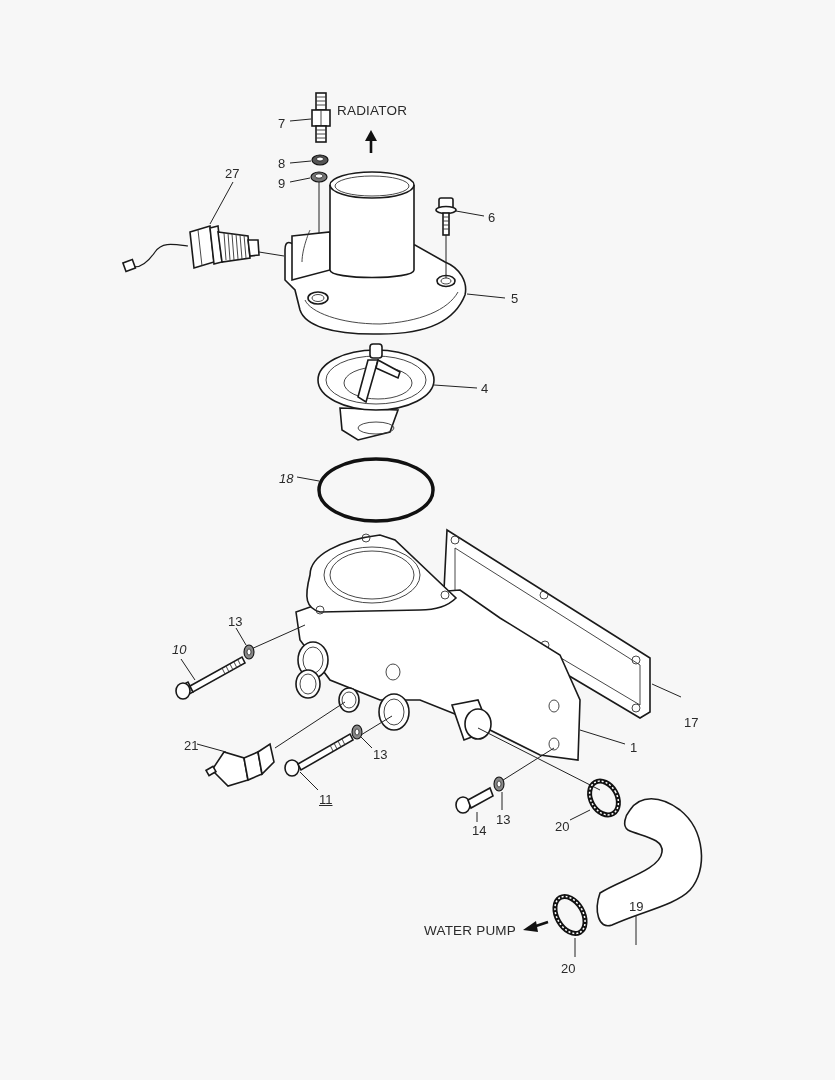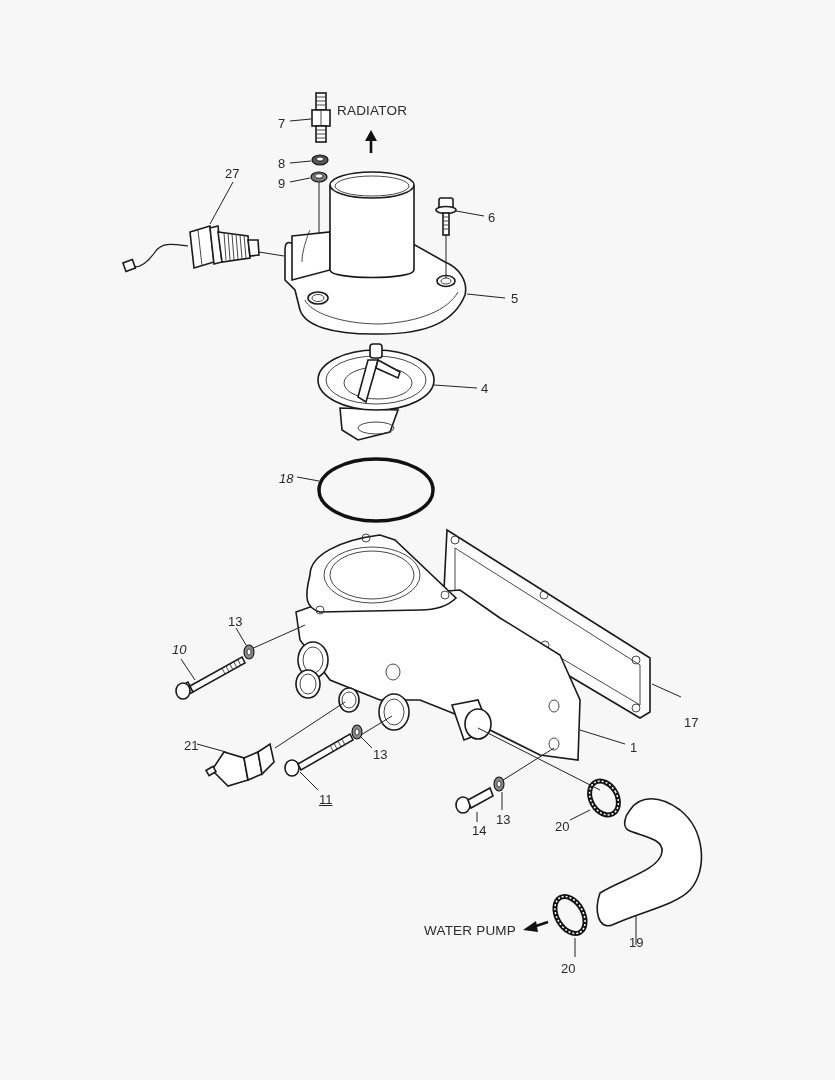--- a/index.html
+++ b/index.html
@@ -271,15 +271,15 @@
   <span class="lbl" style="left:228px; top:615px;">13</span>
   <span class="lbl" style="left:172px; top:643px;font-style:italic;">10</span>
   <span class="lbl" style="left:684px; top:716px;">17</span>
   <span class="lbl" style="left:630px; top:741px;">1</span>
   <span class="lbl" style="left:184px; top:739px;">21</span>
   <span class="lbl" style="left:373px; top:748px;">13</span>
   <span class="lbl" style="left:319px; top:793px;text-decoration:underline;">11</span>
   <span class="lbl" style="left:472px; top:824px;">14</span>
   <span class="lbl" style="left:496px; top:813px;">13</span>
   <span class="lbl" style="left:555px; top:820px;">20</span>
-  <span class="lbl" style="left:629px; top:936px;">19</span>
+  <span class="lbl" style="left:629px; top:900px;">19</span>
   <span class="lbl" style="left:561px; top:962px;">20</span>
 </div>
 
 </body></html>

